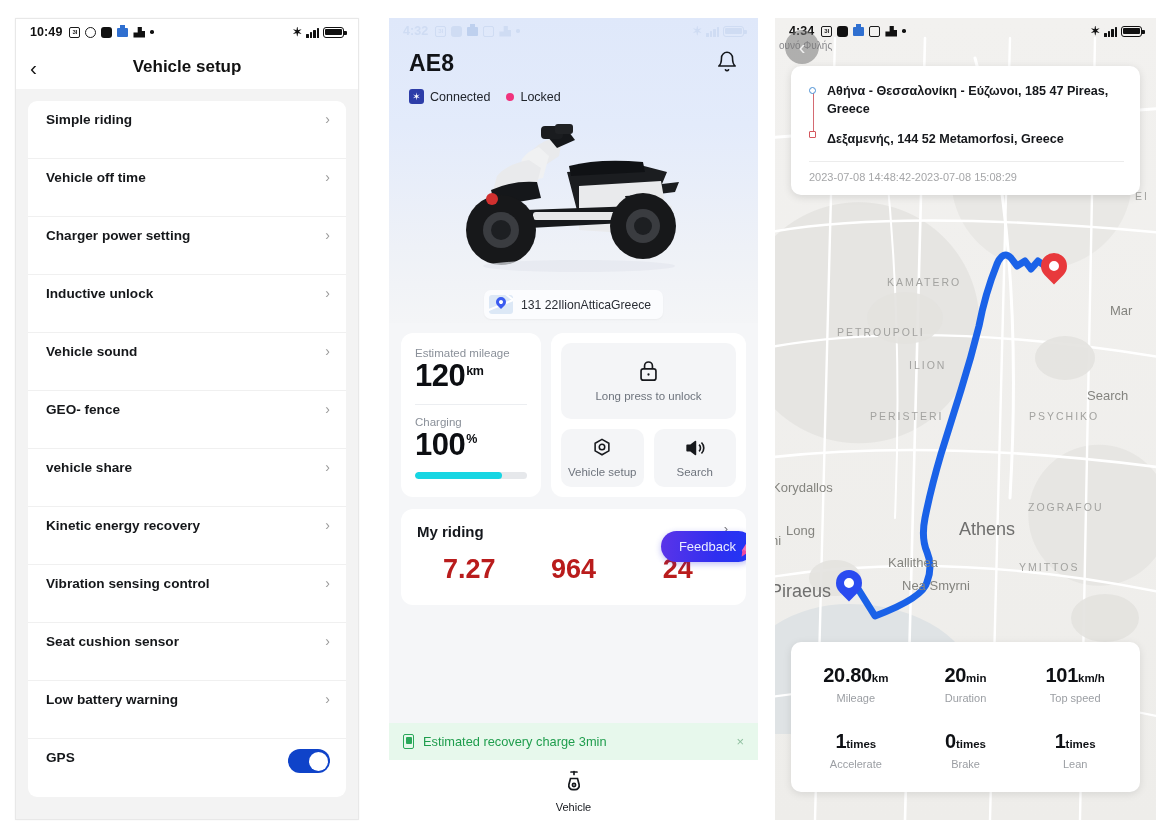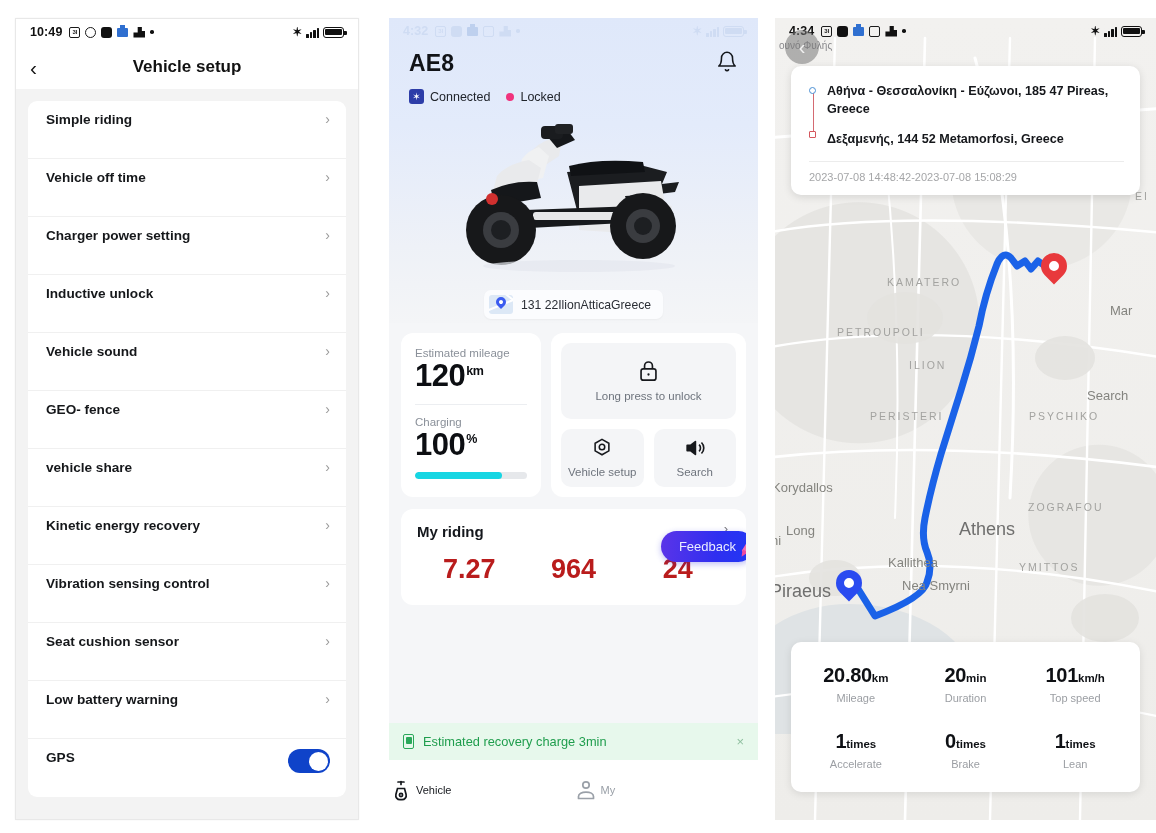--- a/index.html
+++ b/index.html
@@ -177,21 +177,21 @@
     padding:11px 14px; font-size:12.8px; color:#1f9d4d;
   }
   .toast-x { margin-left:auto; color:#8fbf9f; font-size:13px; cursor:pointer;}
   .toast-ic { width:11px; height:15px; border:1.4px solid #2aa85a; border-radius:2px; position:relative;}
   .toast-ic::after{content:"";position:absolute;left:1.5px;top:1.5px;right:1.5px;bottom:4px;background:#2aa85a;border-radius:1px;}
 
   .p2-nav {
     position:absolute; left:0; right:0; bottom:0; height:60px; background:#fff;
     display:flex; align-items:center;
   }
-  .p2-nav-item { flex:1; display:flex; flex-direction:row; align-items:center; gap:3px; cursor:pointer; }
+  .p2-nav-item { flex:1; display:flex; flex-direction:column; align-items:center; gap:9px; cursor:pointer; }
   .p2-nav-item .lab { font-size:11px; }
   .nav-active .lab { color:#15181d; }
   .nav-idle .lab { color:#9aa0a8; }
 
   
   #panel3 {
     left:775px; top:18px; width:381px; height:802px;
     background:#ececec;
   }
   .map-bg { position:absolute; inset:0; background:#efeeec; overflow:hidden; }
@@ -505,27 +505,20 @@
     <div class="p2-nav">
       <div class="p2-nav-item nav-active">
         <svg width="24" height="24" viewBox="0 0 24 24" fill="none" stroke="#15181d" stroke-width="1.7" stroke-linecap="round">
           <path d="M12 3.5v3"></path>
             <path d="M9 4h6"></path>
           <path d="M8.5 10.5h7l1.6 6a4.2 4.2 0 0 1-4.1 5.2h-2a4.2 4.2 0 0 1-4.1-5.2z"></path>
           <circle cx="12" cy="17" r="1.6"></circle>
         </svg>
         <span class="lab">Vehicle</span>
       </div>
-      <div class="p2-nav-item nav-idle">
-        <svg width="24" height="24" viewBox="0 0 24 24" fill="none" stroke="#9aa0a8" stroke-width="1.7" stroke-linecap="round" stroke-linejoin="round">
-          <circle cx="12" cy="7" r="3.2"></circle>
-          <path d="M4.5 20.5v-2.1c0-2.6 3.4-4.2 7.5-4.2s7.5 1.6 7.5 4.2v2.1z"></path>
-        </svg>
-        <span class="lab">My</span>
-      </div>
     </div>
   </div>
 
   <div class="panel" id="panel3">
     <div class="map-bg">
       <div class="land"></div>
       <div class="sea"></div>
 
       <svg class="route" viewBox="0 0 381 802">
         <g stroke="#ffffff" fill="none" stroke-linecap="round">

